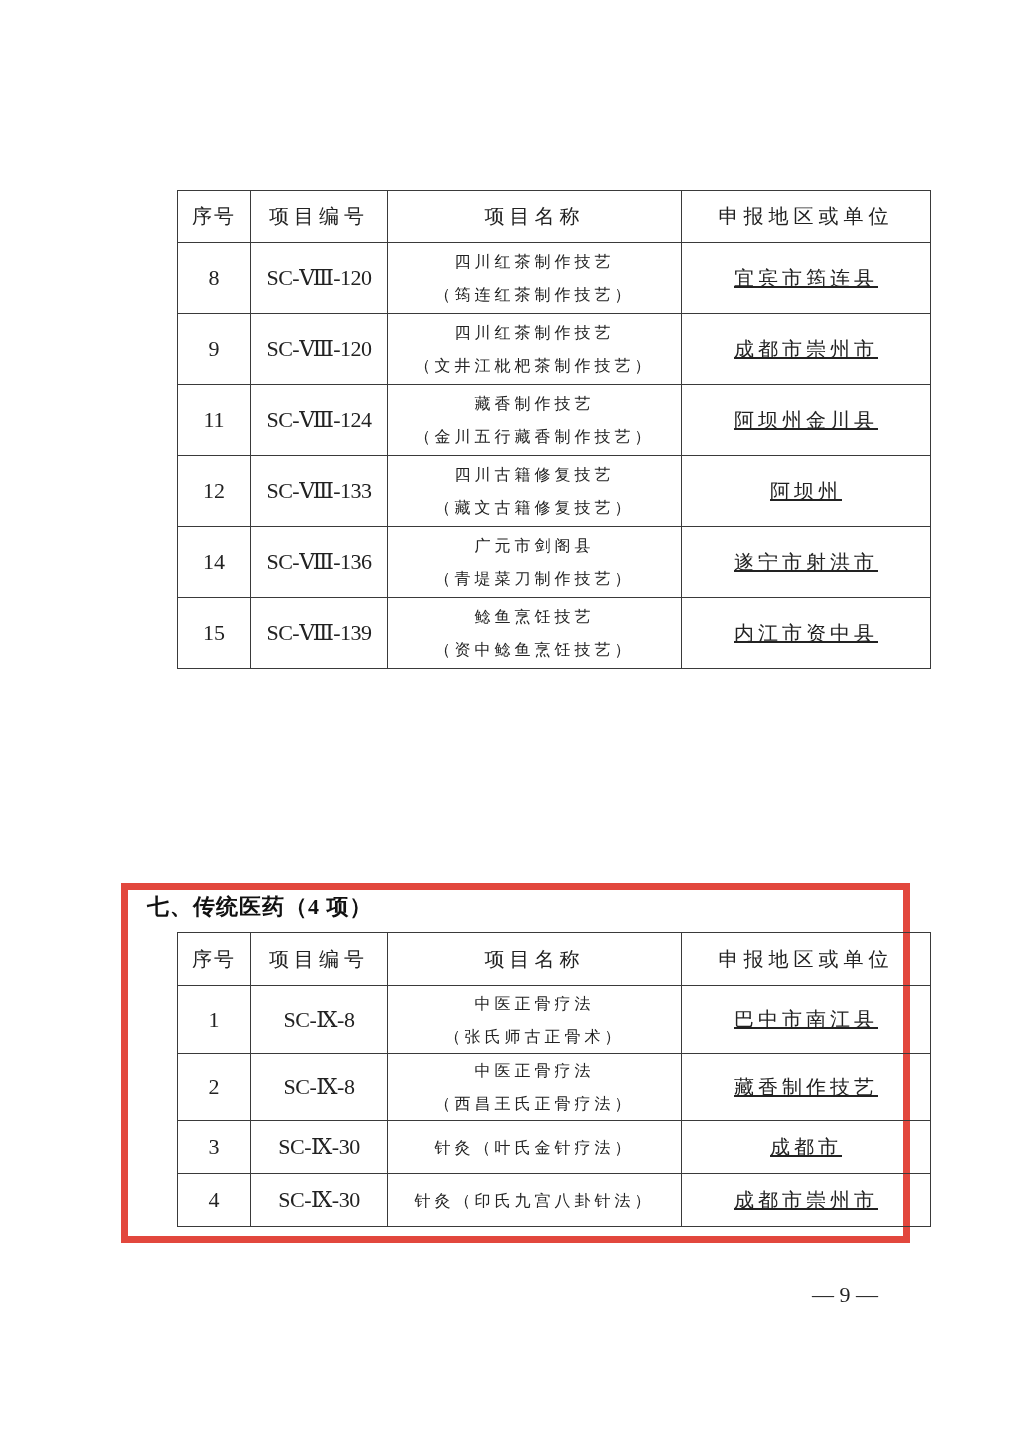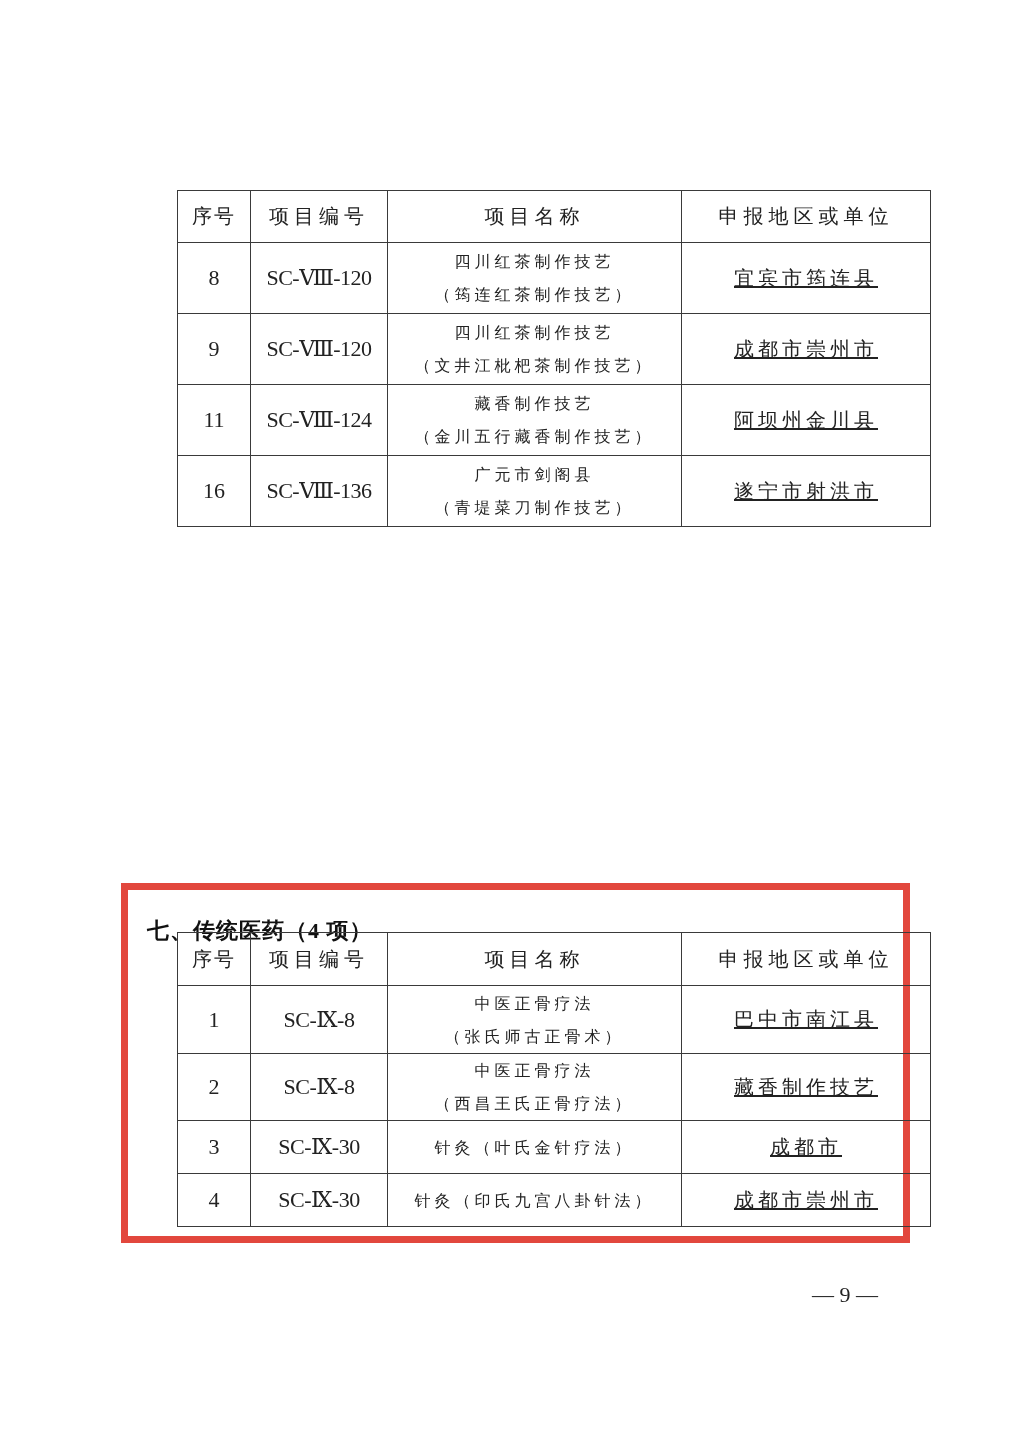--- a/index.html
+++ b/index.html
@@ -29,21 +29,21 @@
     #t2 { top: 932px; }
     #t2 tr.head { height: 53px; }
     #t2 tr.r1 { height: 68px; }
     #t2 tr.r2 { height: 67px; }
     #t2 tr.r3, #t2 tr.r4 { height: 53px; }
     .red-box {
       position: absolute; left: 121px; top: 883px; width: 775px; height: 346px;
       border: 7px solid #e2473d;
     }
     .section-title {
-      position: absolute; left: 147px; top: 916px; font-size: 22px; font-weight: bold;
+      position: absolute; left: 147px; top: 892px; font-size: 22px; font-weight: bold;
       letter-spacing: 1px; color: #111; text-align: center;
     }
     .page-number {
       position: absolute; left: 812px; top: 1282px; font-size: 22px; color: #222;
     }
   </style>
 </head>
 <body>
 
 <table class="grid" id="t1">
@@ -81,27 +81,45 @@
   <tr class="row">
     <td class="num">11</td>
     <td class="code">SC-Ⅷ-124</td>
     <td class="name">
           <span class="line">藏香制作技艺</span>
           <span class="line">（金川五行藏香制作技艺）</span>
         </td>
     <td class="region">阿坝州金川县</td>
   </tr>
   <tr class="row">
-    <td class="num">16</td>
+    <td class="num">12</td>
+    <td class="code">SC-Ⅷ-133</td>
+    <td class="name">
+          <span class="line">四川古籍修复技艺</span>
+          <span class="line">（藏文古籍修复技艺）</span>
+        </td>
+    <td class="region">阿坝州</td>
+  </tr>
+  <tr class="row">
+    <td class="num">14</td>
     <td class="code">SC-Ⅷ-136</td>
     <td class="name">
           <span class="line">广元市剑阁县</span>
           <span class="line">（青堤菜刀制作技艺）</span>
         </td>
     <td class="region">遂宁市射洪市</td>
+  </tr>
+  <tr class="row">
+    <td class="num">15</td>
+    <td class="code">SC-Ⅷ-139</td>
+    <td class="name">
+          <span class="line">鲶鱼烹饪技艺</span>
+          <span class="line">（资中鲶鱼烹饪技艺）</span>
+        </td>
+    <td class="region">内江市资中县</td>
   </tr>
 </tbody>
   </table>
 
 <div class="red-box"></div>
 <div class="section-title">七、传统医药（4 项）</div>
 
 <table class="grid" id="t2">
   <colgroup>
       <col class="c1">

